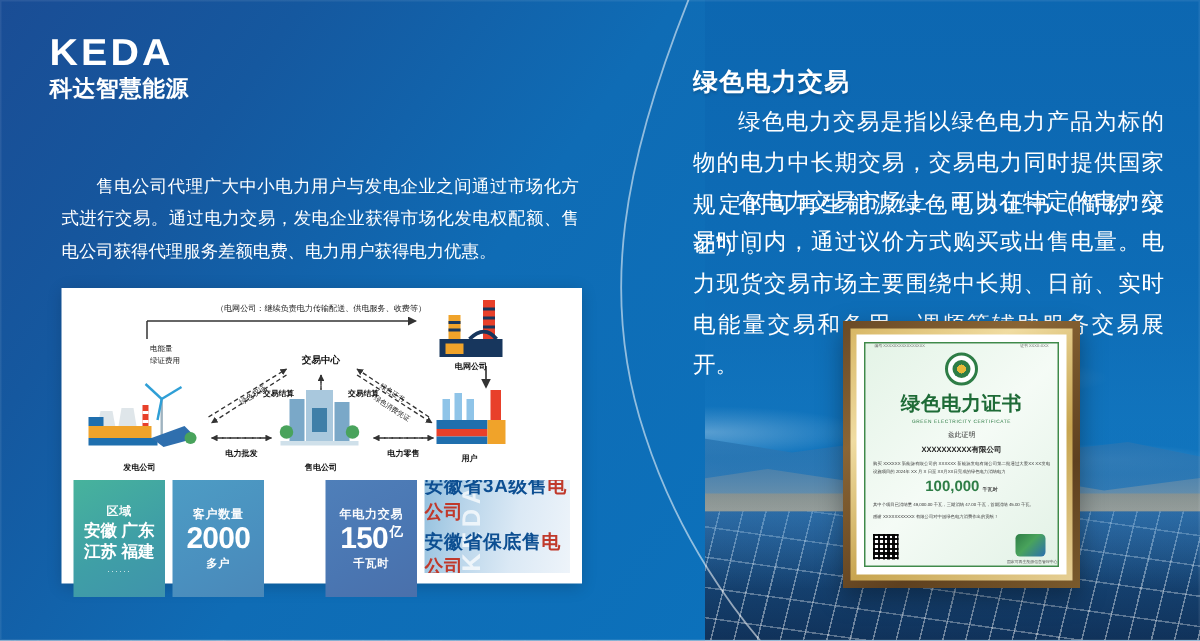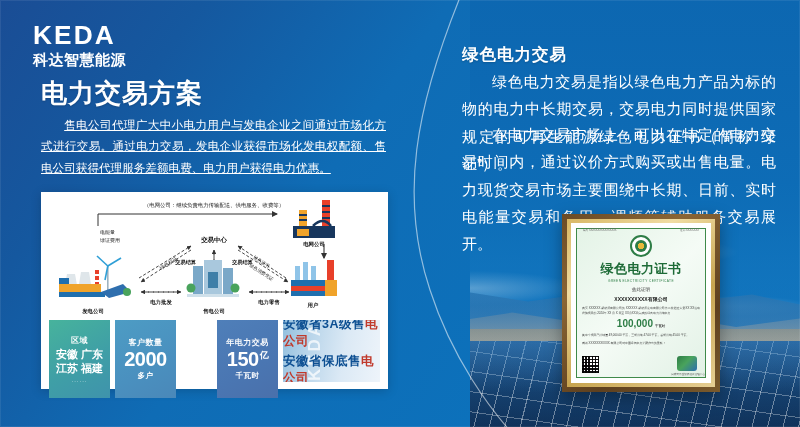--- a/index.html
+++ b/index.html
@@ -98,21 +98,21 @@
 
   
   .headline {
     position: absolute; left: 41px; top: 76px;
     font-size: 26px; font-weight: 700; color: #ffffff; letter-spacing: 1px;
     text-shadow: 0 1px 2px rgba(0,0,0,.18);
   }
   .lead {
     position: absolute; left: 41px; top: 114px; width: 345px;
     font-size: 11.6px; line-height: 1.85; color: #ffffff;
-    text-align: justify; text-indent: 2em; font-weight: 500; text-decoration: underline;
+    text-align: justify; text-indent: 2em; font-weight: 500;
   }
 
   
   .card {
     position: absolute; left: 41px; top: 192px; width: 347px; height: 197px;
     background: #ffffff;
     box-shadow: 0 2px 10px rgba(0,0,0,.18);
   }
 
   
@@ -247,21 +247,20 @@
     <svg width="520" height="447" viewBox="0 0 520 447">
       <path d="M 468 -12 C 412 120, 400 210, 430 300 C 452 368, 490 420, 520 452" fill="none" stroke="rgba(255,255,255,0.55)" stroke-width="1.2"></path>
     </svg>
   </div>
 
   <div class="logo">
     <div class="logo-mark">KEDA</div>
     <div class="logo-sub">科达智慧能源</div>
   </div>
 
-  <div class="headline">电力交易方案</div>
   <div class="lead">售电公司代理广大中小电力用户与发电企业之间通过市场化方式进行交易。通过电力交易，发电企业获得市场化发电权配额、售电公司获得代理服务差额电费、电力用户获得电力优惠。</div>
 
   <div class="card">
 
     <div class="diagram">
       <svg width="347" height="130" viewBox="0 0 347 130">
         <defs>
           <marker id="ah" markerWidth="6" markerHeight="6" refX="5" refY="3" orient="auto">
             <path d="M0,0 L6,3 L0,6 z" fill="#333"></path>
           </marker>

